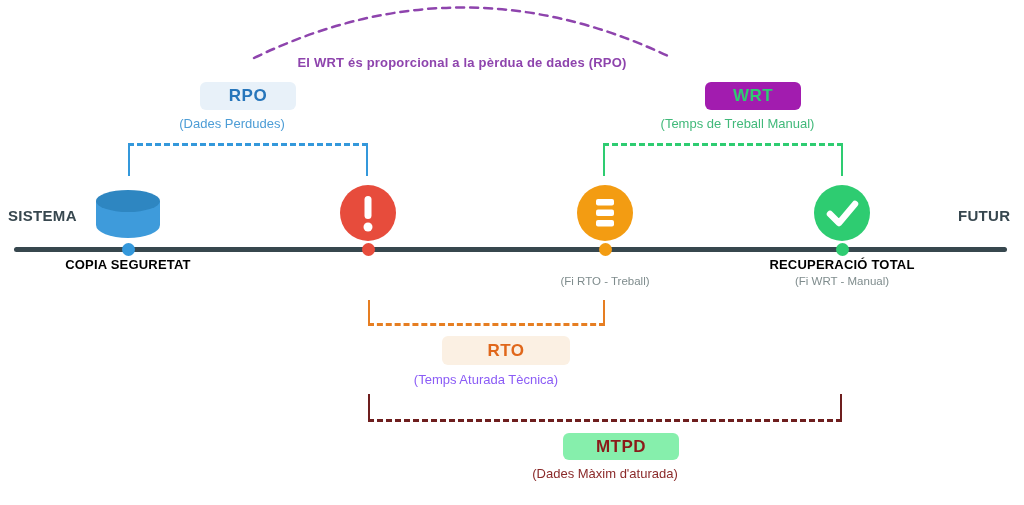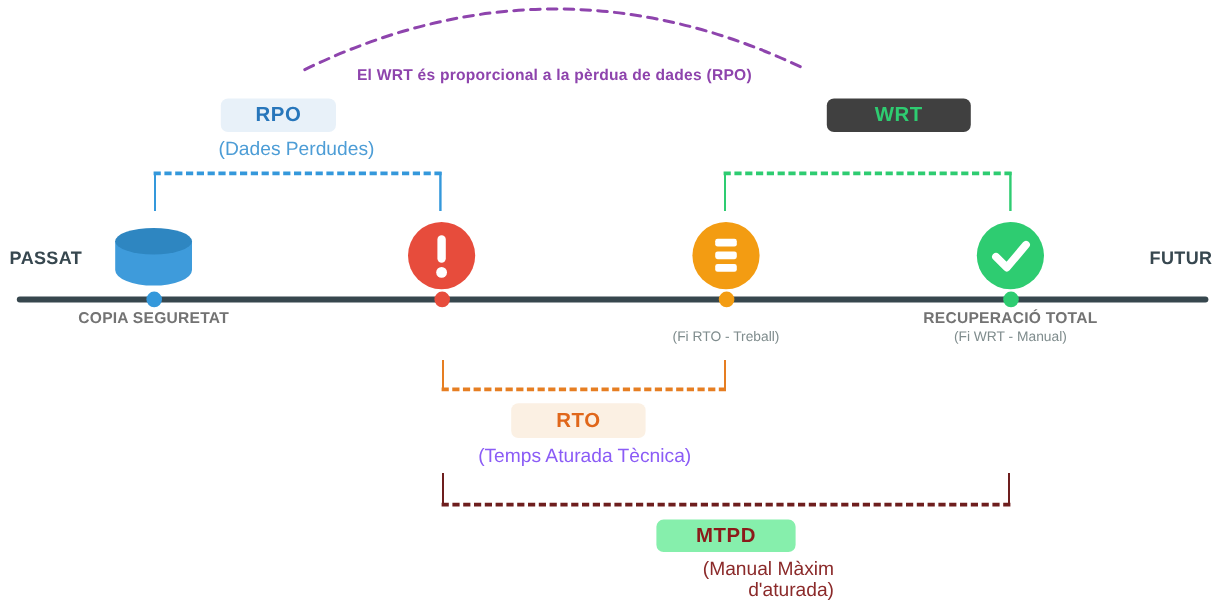--- a/index.html
+++ b/index.html
@@ -22,27 +22,28 @@
     font-size: 13px; font-weight: bold; color: #8E44AD;
     letter-spacing: .2px;
   }
 
   
   .badge {
     display: flex; align-items: center; justify-content: center;
     border-radius: 6px;
     font-weight: bold; font-size: 17px;
     letter-spacing: .5px;
+    margin-left: 16px;
   }
   .badge-rpo  { left: 184px; top: 82px;  width: 96px;  height: 28px; background: #E8F1F9; color: #2776BB; }
-  .badge-wrt  { left: 689px; top: 82px;  width: 120px;  height: 28px; background: #404040; color: #2ECC71; }
-  .badge-rto  { left: 426px; top: 336px; width: 112px; height: 29px; background: #FBF0E3; color: #E0671B; }
+  .badge-wrt  { left: 689px; top: 82px;  width: 96px;  height: 28px; background: #a21caf; color: #2ECC71; }
+  .badge-rto  { left: 426px; top: 336px; width: 128px; height: 29px; background: #FBF0E3; color: #E0671B; }
   .badge-mtpd { left: 547px; top: 433px; width: 116px; height: 27px; background: #86efac; color: #8B1A1A; }
 
-  .metric-sub { text-align: right; font-size: 16px; }
+  .metric-sub { text-align: center; font-size: 13px; }
   .sub-rpo  { left: 152px; top: 116px; width: 160px; color: #4D9DD6; }
   .sub-wrt  { left: 650px; top: 116px; width: 175px; color: #41B97A; }
   .sub-rto  { left: 396px; top: 372px; width: 180px; color: #8b5cf6; }
   .sub-mtpd { left: 515px; top: 466px; width: 180px; color: #8B2A2A; }
 
   
   .bracket-down { border-left: 2px solid; border-right: 2px solid; border-top: 3px dashed; }
   .bracket-up   { border-left: 2px solid; border-right: 2px solid; border-bottom: 3px dashed; }
   .bracket-rpo  { left: 128px; top: 143px; width: 240px; height: 33px; border-color: #3498DB; }
   .bracket-wrt  { left: 603px; top: 143px; width: 240px; height: 33px; border-color: #2ECC71; }
@@ -65,21 +66,21 @@
     width: 56px; height: 56px; border-radius: 50%; top: 185px;
     display: flex; align-items: center; justify-content: center;
   }
   .circ-incident { left: 340px; background: #E74C3C; }
   .circ-online   { left: 577px; background: #F39C12; }
   .circ-recovery { left: 814px; background: #2ECC71; }
   .cyl-wrap { left: 95px; top: 189px; width: 66px; height: 52px; }
 
   .ms-label {
     top: 257px; width: 180px; text-align: center;
-    font-size: 13px; font-weight: bold; color: #737373; letter-spacing: .2px;
+    font-size: 13px; font-weight: bold; color: #000000; letter-spacing: .2px;
   }
   .ms-0 { left: 38px; }
   .ms-1 { left: 278px; }
   .ms-2 { left: 515px; }
   .ms-3 { left: 752px; }
   .ms-sub {
     top: 275px; width: 180px; text-align: center;
     font-size: 11.5px; color: #7F8C8D;
   }
 </style>
@@ -91,23 +92,24 @@
   <svg class="abs arc-svg" viewBox="0 0 428 70">
     <path d="M 6 56 Q 212 -44 420 54" fill="none" stroke="#8E44AD" stroke-width="2.5" stroke-dasharray="8 6" stroke-linecap="round"></path>
   </svg>
   <div class="abs arc-note">El WRT és proporcional a la pèrdua de dades (RPO)</div>
 
   <div class="abs badge badge-rpo">RPO</div>
   <div class="abs metric-sub sub-rpo">(Dades Perdudes)</div>
   <div class="abs bracket-down bracket-rpo"></div>
 
   <div class="abs badge badge-wrt">WRT</div>
+  <div class="abs metric-sub sub-wrt">(Temps de Treball Manual)</div>
   <div class="abs bracket-down bracket-wrt"></div>
 
-  <div class="abs tl-end-label lbl-past">PASSAT</div>
+  <div class="abs tl-end-label lbl-past">SISTEMA</div>
   <div class="abs tl-end-label lbl-futur">FUTUR</div>
   <div class="abs tl-line"></div>
 
   <div class="abs dot dot-0"></div>
   <div class="abs dot dot-1"></div>
   <div class="abs dot dot-2"></div>
   <div class="abs dot dot-3"></div>
 
   <svg class="abs cyl-wrap" viewBox="0 0 66 52">
     <path d="M1 12 v24 a32 13 0 0 0 64 0 v-24 z" fill="#3E9BDB"></path>
@@ -139,15 +141,15 @@
   <div class="abs ms-sub ms-2">(Fi RTO - Treball)</div>
   <div class="abs ms-label ms-3">RECUPERACIÓ TOTAL</div>
   <div class="abs ms-sub ms-3">(Fi WRT - Manual)</div>
 
   <div class="abs bracket-up bracket-rto"></div>
   <div class="abs badge badge-rto">RTO</div>
   <div class="abs metric-sub sub-rto">(Temps Aturada Tècnica)</div>
 
   <div class="abs bracket-up bracket-mtpd"></div>
   <div class="abs badge badge-mtpd">MTPD</div>
-  <div class="abs metric-sub sub-mtpd">(Manual Màxim d'aturada)</div>
+  <div class="abs metric-sub sub-mtpd">(Dades Màxim d'aturada)</div>
 
 </div>
 
 </body></html>

